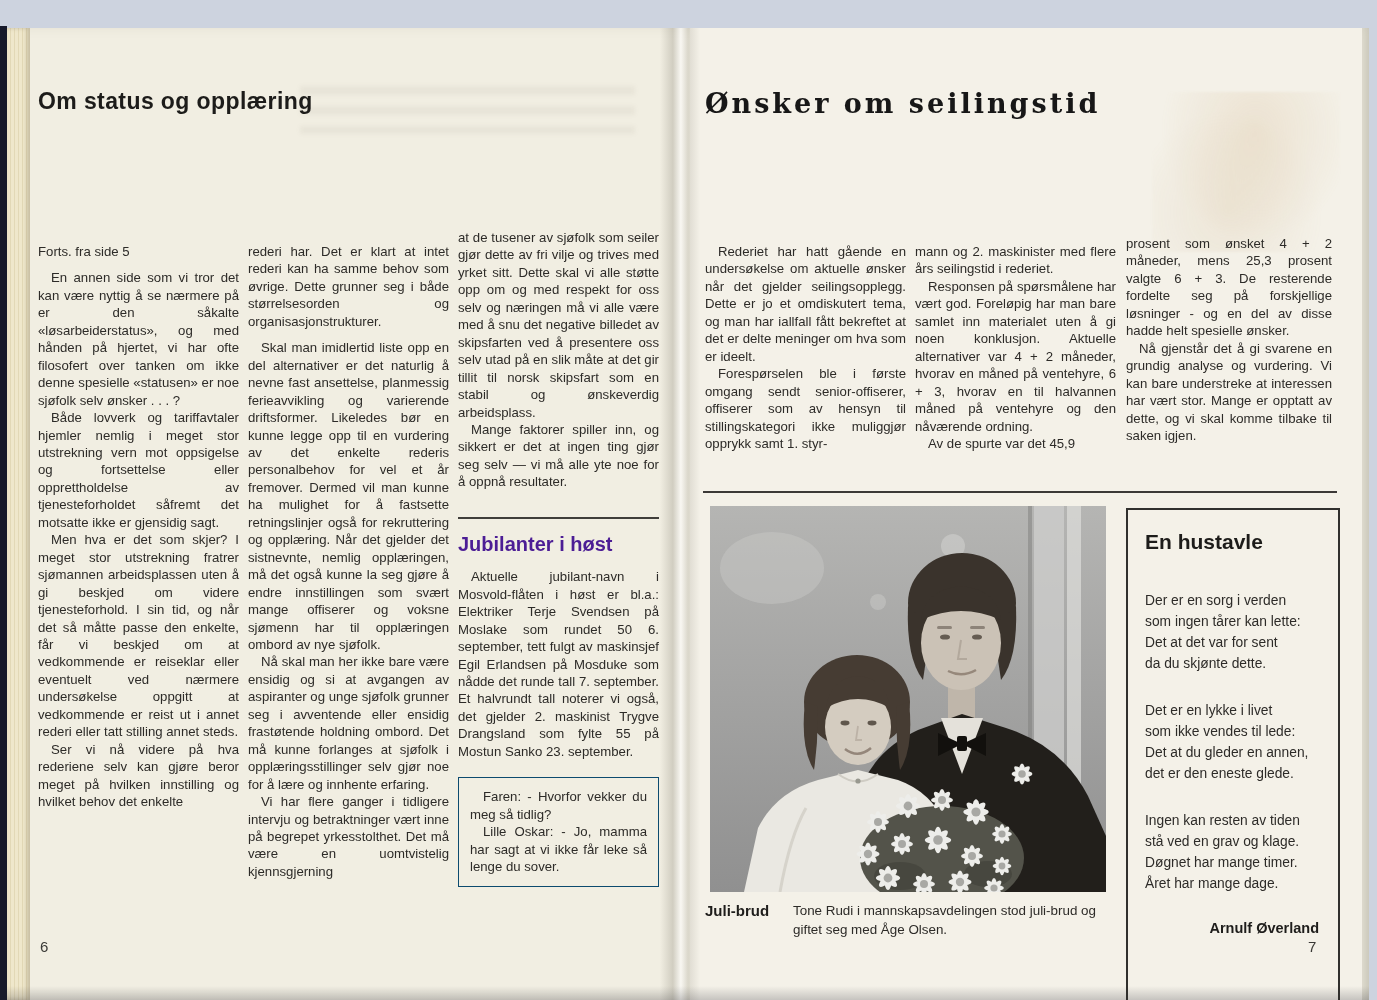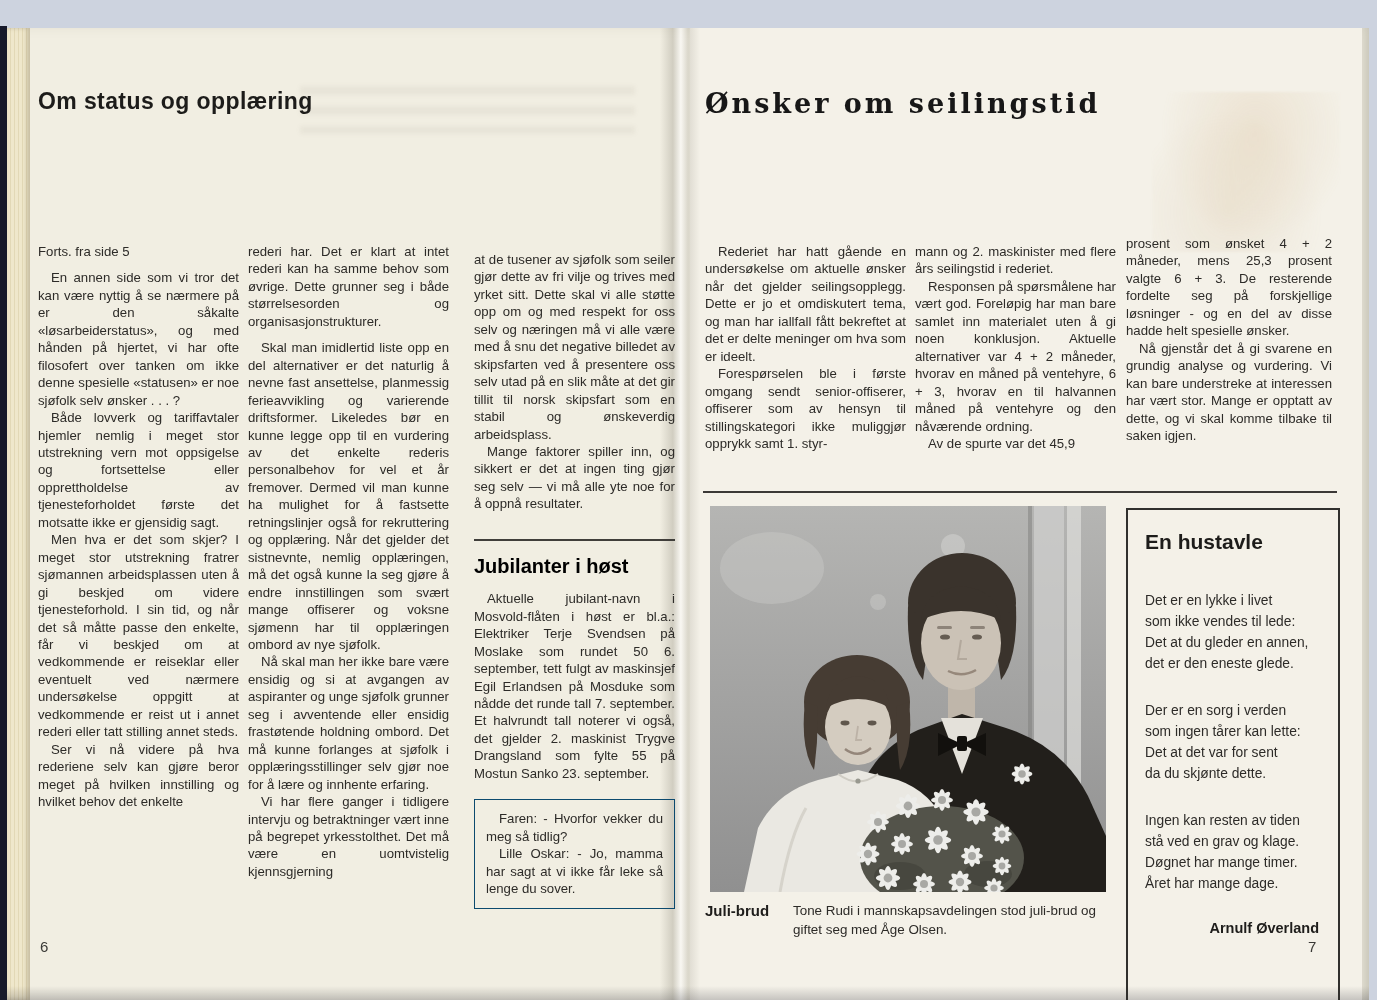--- a/index.html
+++ b/index.html
@@ -36,21 +36,21 @@
             letter-spacing:.4px; color:#1d1c1a; }
   .page-title-right { position:absolute; left:705px; top:88px; font-family:"DejaVu Serif", serif;
             font-size:27px; font-weight:bold; letter-spacing:3px; color:#171717; }
   .col { position:absolute; width:201px; font-size:13.2px; line-height:17.45px; color:#2d2b28; }
   .col p { text-align:justify; }
   .col p.nj { text-align:left; }
   .indent { text-indent:13px; }
   .gap { margin-top:9px; }
   .rule { height:2px; background:#403e3a; }
   .rule-col3 { margin:26px 0 17px 0; }
-  .sub-heading { font-size:20px; font-weight:bold; color:#000000; margin-bottom:15px; }
+  .sub-heading { font-size:20px; font-weight:bold; color:#4c1d95; margin-bottom:15px; }
   .joke-box { border:1px solid #0c4a6e; padding:10px 11px; margin-top:17px; }
   .pageno { position:absolute; font-size:15px; color:#3a3936; }
   .pageno-left { left:40px; top:938px; }
   .pageno-right { left:1308px; top:938px; }
 
   .full-rule-right { position:absolute; left:703px; top:491px; width:634px; height:2px; background:#3b3936; }
 
   
   .photo { position:absolute; left:710px; top:506px; width:396px; height:386px; background:#9d9d9d; }
   .photo svg { display:block; width:100%; height:100%; }
@@ -79,33 +79,33 @@
   <div class="ghost-left"></div>
   <div class="ghost-right"></div>
   <div class="bottom-shadow"></div>
 
   <section>
     <h1 class="page-title-left">Om status og opplæring</h1>
 
     <div class="col" style="left:38px; top:243px;">
       <p class="nj">Forts. fra side 5</p>
       <p class="indent gap">En annen side som vi tror det kan være nyttig å se nærmere på er den såkalte «løsarbeiderstatus», og med hånden på hjertet, vi har ofte filosofert over tanken om ikke denne spesielle «statusen» er noe sjøfolk selv ønsker . . . ?</p>
-      <p class="indent">Både lovverk og tariffavtaler hjemler nemlig i meget stor utstrekning vern mot oppsigelse og fortsettelse eller opprettholdelse av tjenesteforholdet første det motsatte ikke er gjensidig sagt.</p>
+      <p class="indent">Både lovverk og tariffavtaler hjemler nemlig i meget stor utstrekning vern mot oppsigelse og fortsettelse eller opprettholdelse av tjenesteforholdet såfremt det motsatte ikke er gjensidig sagt.</p>
       <p class="indent">Men hva er det som skjer? I meget stor utstrekning fratrer sjømannen arbeidsplassen uten å gi beskjed om videre tjenesteforhold. I sin tid, og når det så måtte passe den enkelte, får vi beskjed om at vedkommende er reiseklar eller eventuelt ved nærmere undersøkelse oppgitt at vedkommende er reist ut i annet rederi eller tatt stilling annet steds.</p>
       <p class="indent">Ser vi nå videre på hva rederiene selv kan gjøre beror meget på hvilken innstilling og hvilket behov det enkelte</p>
     </div>
 
     <div class="col" style="left:248px; top:243px;">
       <p>rederi har. Det er klart at intet rederi kan ha samme behov som øvrige. Dette grunner seg i både størrelsesorden og organisasjonstrukturer.</p>
       <p class="indent gap">Skal man imidlertid liste opp en del alternativer er det naturlig å nevne fast ansettelse, planmessig ferieavvikling og varierende driftsformer. Likeledes bør en kunne legge opp til en vurdering av det enkelte rederis personalbehov for vel et år fremover. Dermed vil man kunne ha mulighet for å fastsette retningslinjer også for rekruttering og opplæring. Når det gjelder det sistnevnte, nemlig opplæringen, må det også kunne la seg gjøre å endre innstillingen som svært mange offiserer og voksne sjømenn har til opplæringen ombord av nye sjøfolk.</p>
       <p class="indent">Nå skal man her ikke bare være ensidig og si at avgangen av aspiranter og unge sjøfolk grunner seg i avventende eller ensidig frastøtende holdning ombord. Det må kunne forlanges at sjøfolk i opplæringsstillinger selv gjør noe for å lære og innhente erfaring.</p>
       <p class="indent">Vi har flere ganger i tidligere intervju og betraktninger vært inne på begrepet yrkesstolthet. Det må være en uomtvistelig kjennsgjerning</p>
     </div>
 
-    <div class="col" style="left:458px; top:251px;margin-left:16px;">
+    <div class="col" style="left:458px; top:229px;">
       <p>at de tusener av sjøfolk som seiler gjør dette av fri vilje og trives med yrket sitt. Dette skal vi alle støtte opp om og med respekt for oss selv og næringen må vi alle være med å snu det negative billedet av skipsfarten ved å presentere oss selv utad på en slik måte at det gir tillit til norsk skipsfart som en stabil og ønskeverdig arbeidsplass.</p>
       <p class="indent">Mange faktorer spiller inn, og sikkert er det at ingen ting gjør seg selv — vi må alle yte noe for å oppnå resultater.</p>
       <div class="rule rule-col3"></div>
       <h2 class="sub-heading">Jubilanter i høst</h2>
       <p class="indent">Aktuelle jubilant-navn i Mosvold-flåten i høst er bl.a.: Elektriker Terje Svendsen på Moslake som rundet 50 6. september, tett fulgt av maskinsjef Egil Erlandsen på Mosduke som nådde det runde tall 7. september. Et halvrundt tall noterer vi også, det gjelder 2. maskinist Trygve Drangsland som fylte 55 på Mostun Sanko 23. september.</p>
       <div class="joke-box">
         <p class="indent">Faren: - Hvorfor vekker du meg så tidlig?</p>
         <p class="indent">Lille Oskar: - Jo, mamma har sagt at vi ikke får leke så lenge du sover.</p>
       </div>
     </div>
@@ -213,28 +213,28 @@
       </svg>
     </figure>
 
     <div class="caption">
       <span class="caption-label">Juli-brud</span>
       <span class="caption-text">Tone Rudi i mannskapsavdelingen stod juli-brud og giftet seg med Åge Olsen.</span>
     </div>
 
     <aside class="hustavle">
       <h2 class="hustavle-title">En hustavle</h2>
+      <p class="stanza">Der er en sorg i verden
+som ingen tårer kan lette:
+Det at det var for sent
+da du skjønte dette.</p>
       <p class="stanza">Det er en lykke i livet
 som ikke vendes til lede:
 Det at du gleder en annen,
 det er den eneste glede.</p>
-      <p class="stanza">Der er en sorg i verden
-som ingen tårer kan lette:
-Det at det var for sent
-da du skjønte dette.</p>
       <p class="stanza">Ingen kan resten av tiden
 stå ved en grav og klage.
 Døgnet har mange timer.
 Året har mange dage.</p>
       <p class="poem-author">Arnulf Øverland</p>
     </aside>
 
     <div class="pageno pageno-right">7</div>
   </section>
 

